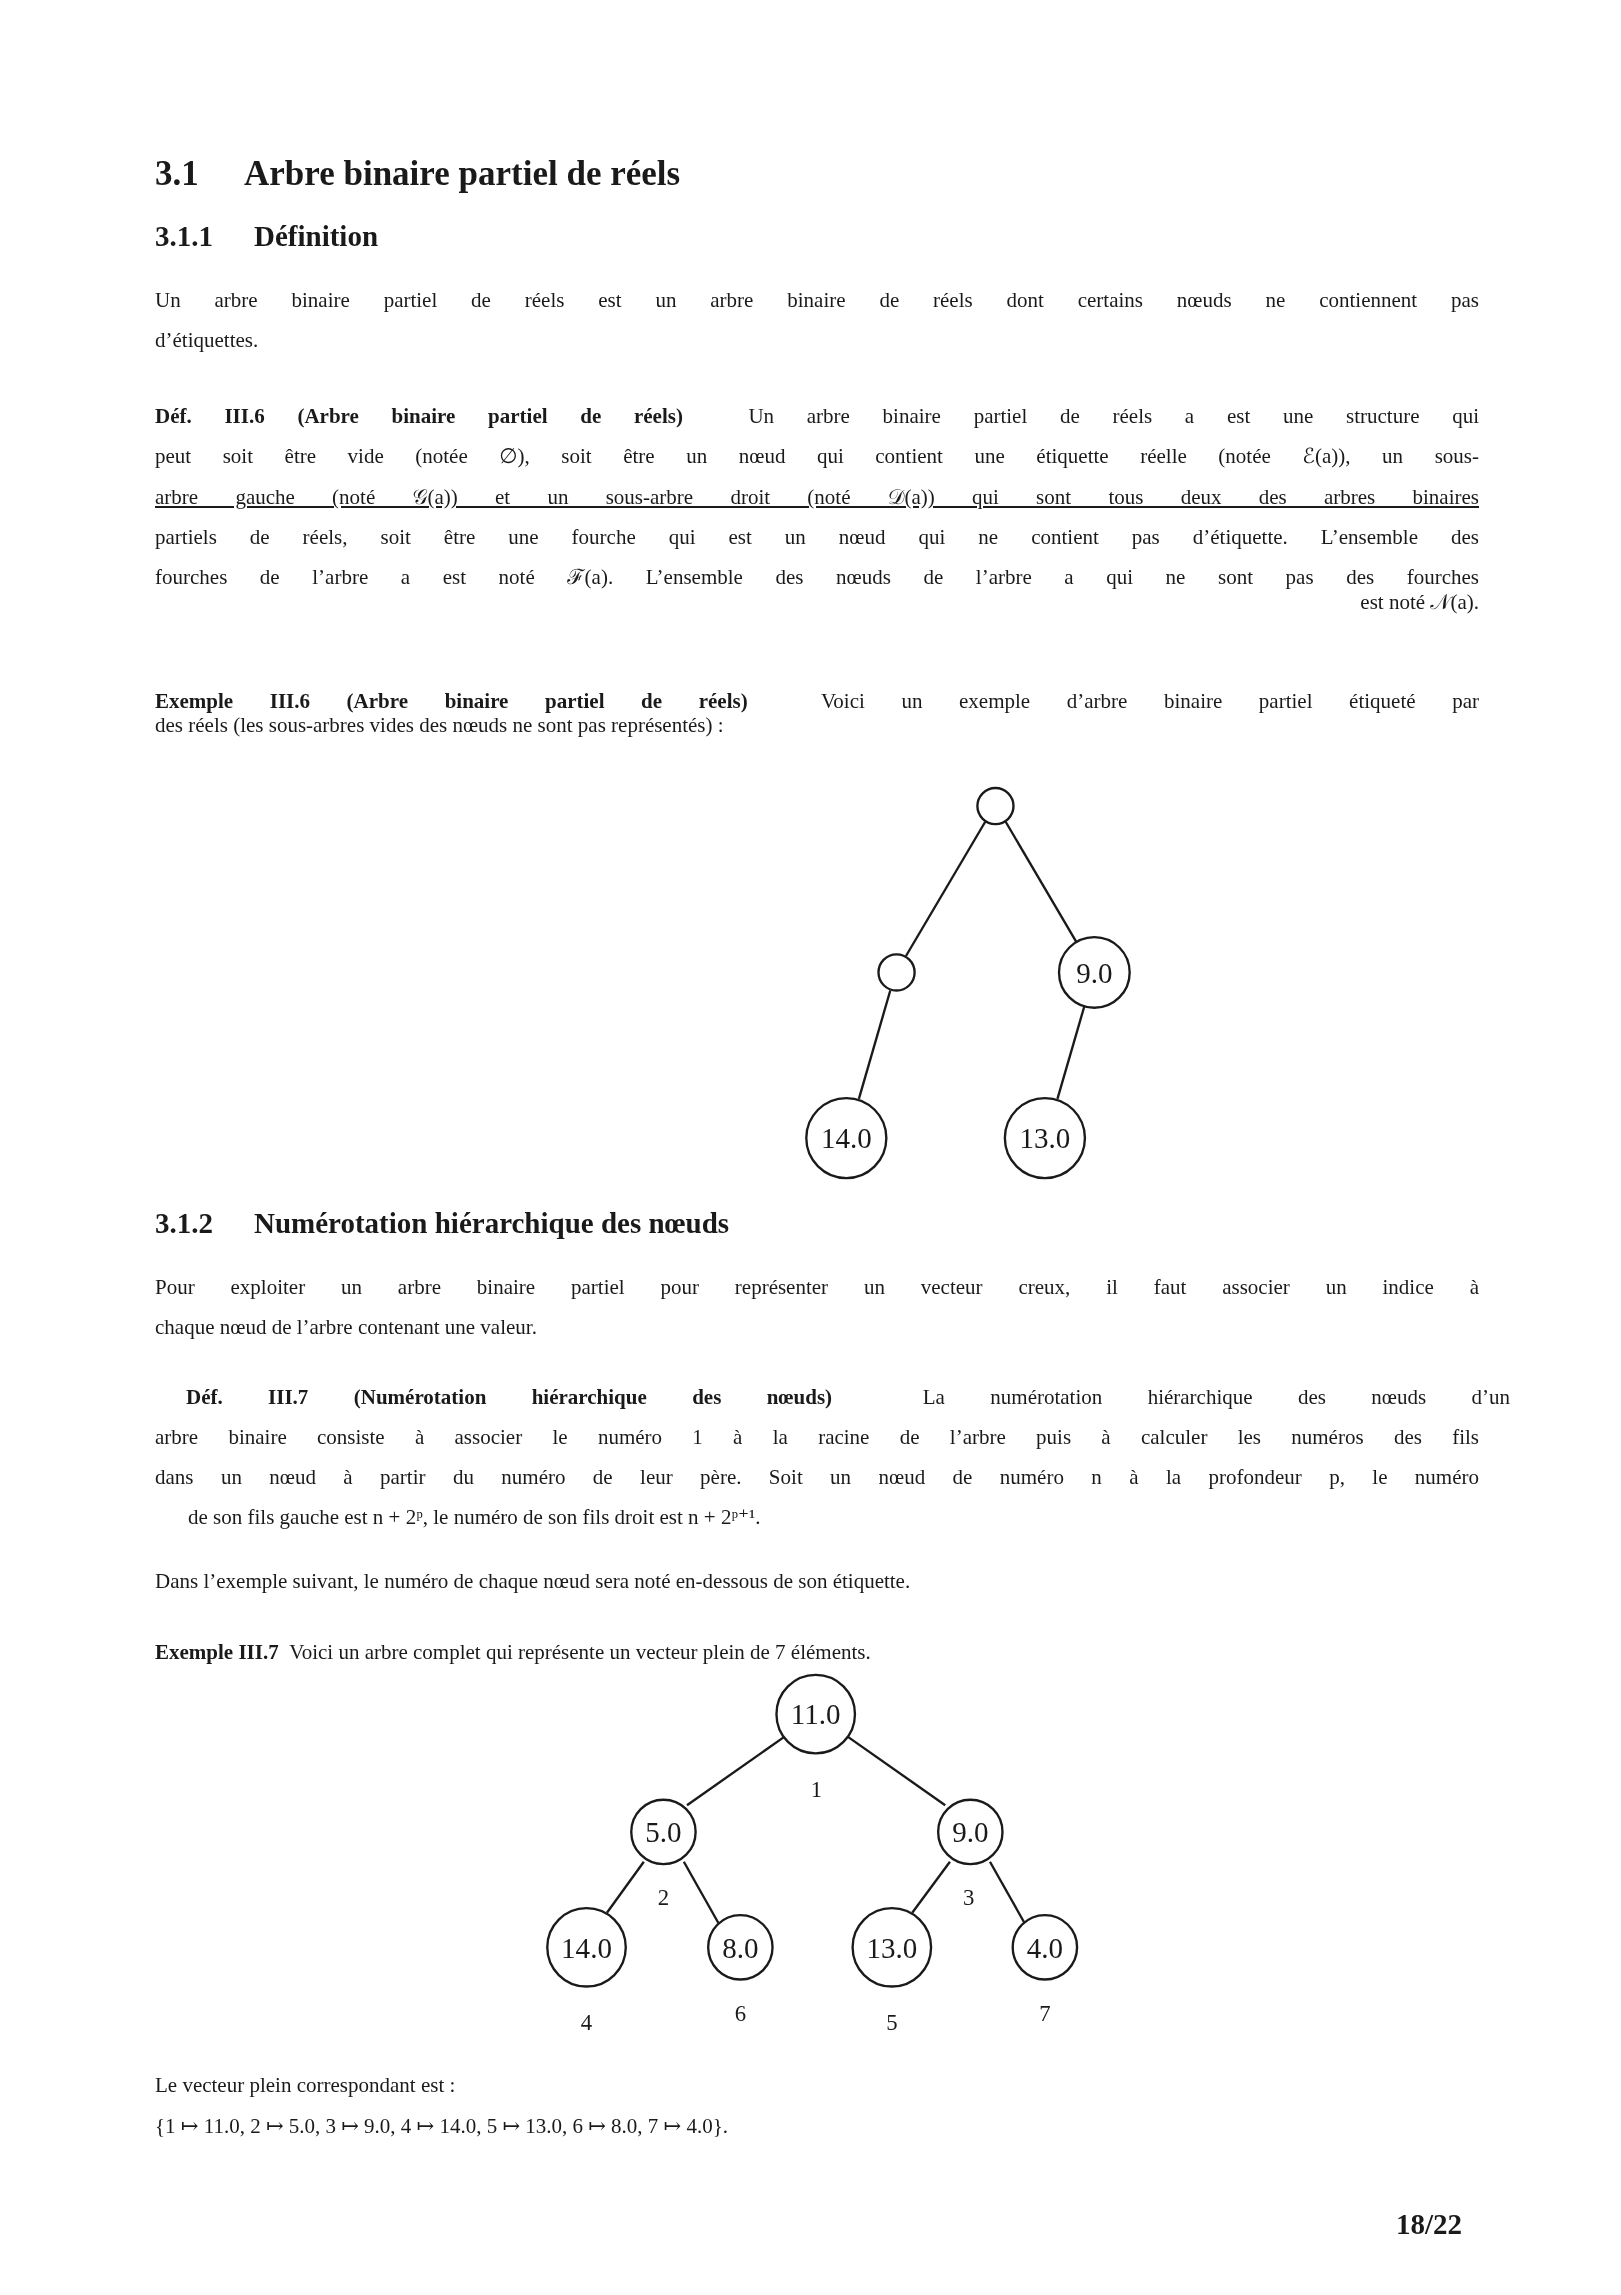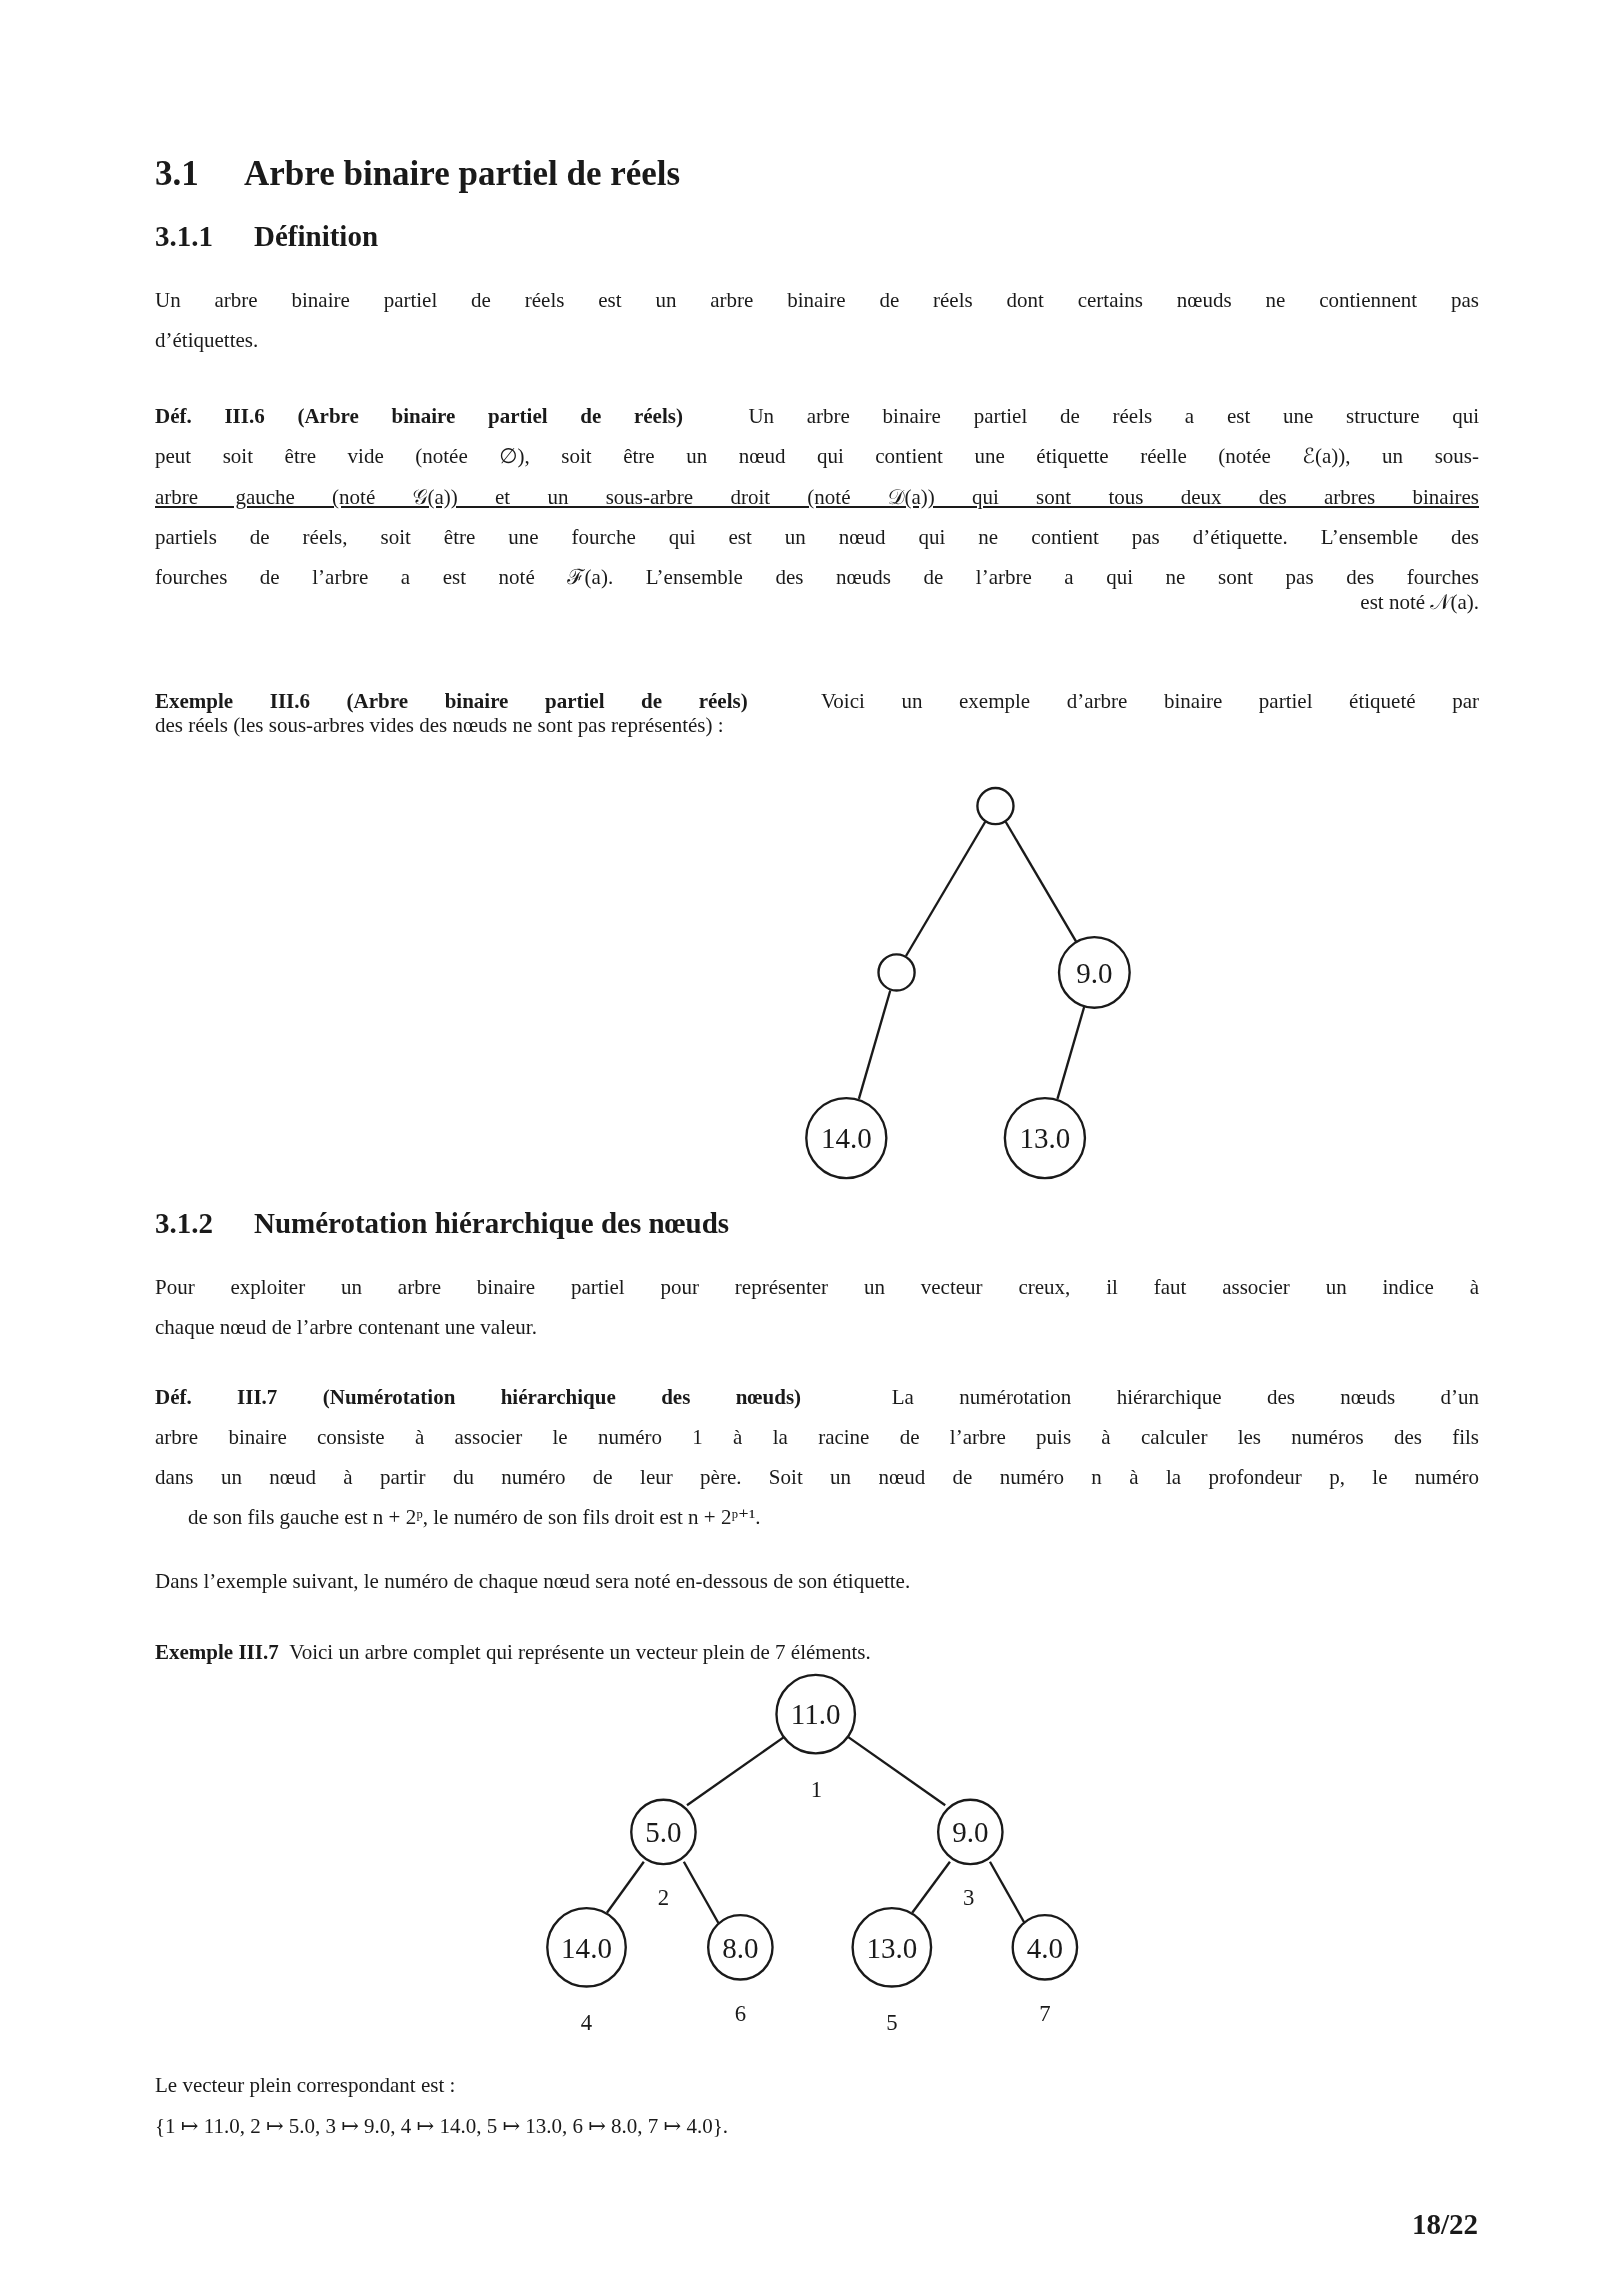--- a/index.html
+++ b/index.html
@@ -6,21 +6,21 @@
   body { width:1622px; height:2295px; position:relative; overflow:hidden;
          font-family:"Liberation Serif", "DejaVu Serif", serif; color:#1a1a1a; }
   .abs { position:absolute; }
   .line { position:absolute; left:155px; width:1324px; font-size:21px; line-height:40px; white-space:nowrap; }
   .just { text-align:justify; text-align-last:justify; }
   .h1 { position:absolute; left:155px; font-size:35px; font-weight:bold; white-space:nowrap; }
   .h2 { position:absolute; left:155px; font-size:29px; font-weight:bold; white-space:nowrap; }
   .h1 .num { display:inline-block; width:89px; }
   .h2 .num { display:inline-block; width:99px; }
   b { font-weight:bold;text-align:center; }
-  .pagenum { position:absolute; right:144px; top:2208px; font-size:29px; font-weight:bold; }
+  .pagenum { position:absolute; right:160px; top:2208px; font-size:29px; font-weight:bold; }
   svg text { font-family:"Liberation Serif", "DejaVu Serif", serif; }
 </style>
 </head>
 <body>
 
 <div class="h1" style="top:154px;">
   <span class="num">3.1</span><span>Arbre binaire partiel de réels</span>
 </div>
 
 <div class="h2" style="top:220px;">
@@ -65,21 +65,21 @@
   </g>
 </svg>
 
 <div class="h2" style="top:1207px;">
   <span class="num">3.1.2</span><span>Numérotation hiérarchique des nœuds</span>
 </div>
 
 <div class="line just" style="top:1267px;">Pour exploiter un arbre binaire partiel pour représenter un vecteur creux, il faut associer un indice à</div>
 <div class="line" style="top:1307px;">chaque nœud de l’arbre contenant une valeur.</div>
 
-<div class="line just" style="top:1377px;">
+<div class="line just" style="top:1377px;margin-left:31px;">
   <b>Déf. III.7 (Numérotation hiérarchique des nœuds)</b>&nbsp;&nbsp;<span>La numérotation hiérarchique des nœuds d’un</span>
 </div>
 <div class="line just" style="top:1417px;">arbre binaire consiste à associer le numéro 1 à la racine de l’arbre puis à calculer les numéros des fils</div>
 <div class="line just" style="top:1457px;">dans un nœud à partir du numéro de leur père. Soit un nœud de numéro n à la profondeur p, le numéro</div>
 <div class="line" style="top:1497px;margin-left:33px;">de son fils gauche est n + 2ᵖ, le numéro de son fils droit est n + 2ᵖ⁺¹.</div>
 
 <div class="line" style="top:1561px;">Dans l’exemple suivant, le numéro de chaque nœud sera noté en-dessous de son étiquette.</div>
 
 <div class="line" style="top:1632px;">
   <b>Exemple III.7</b>&nbsp;&nbsp;<span>Voici un arbre complet qui représente un vecteur plein de 7 éléments.</span>

